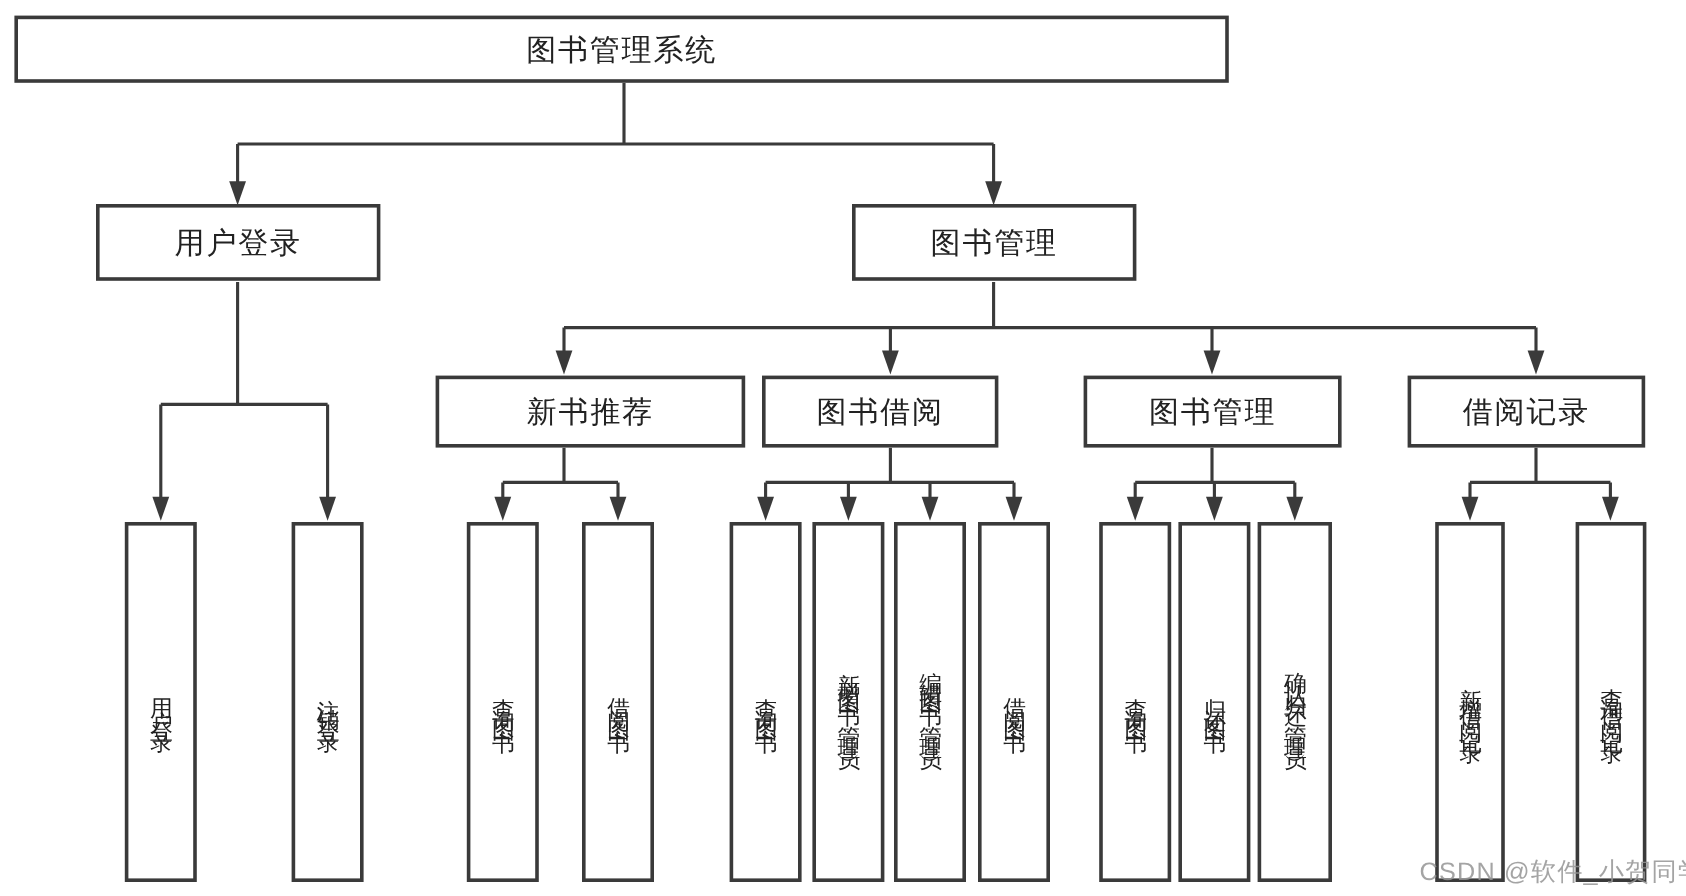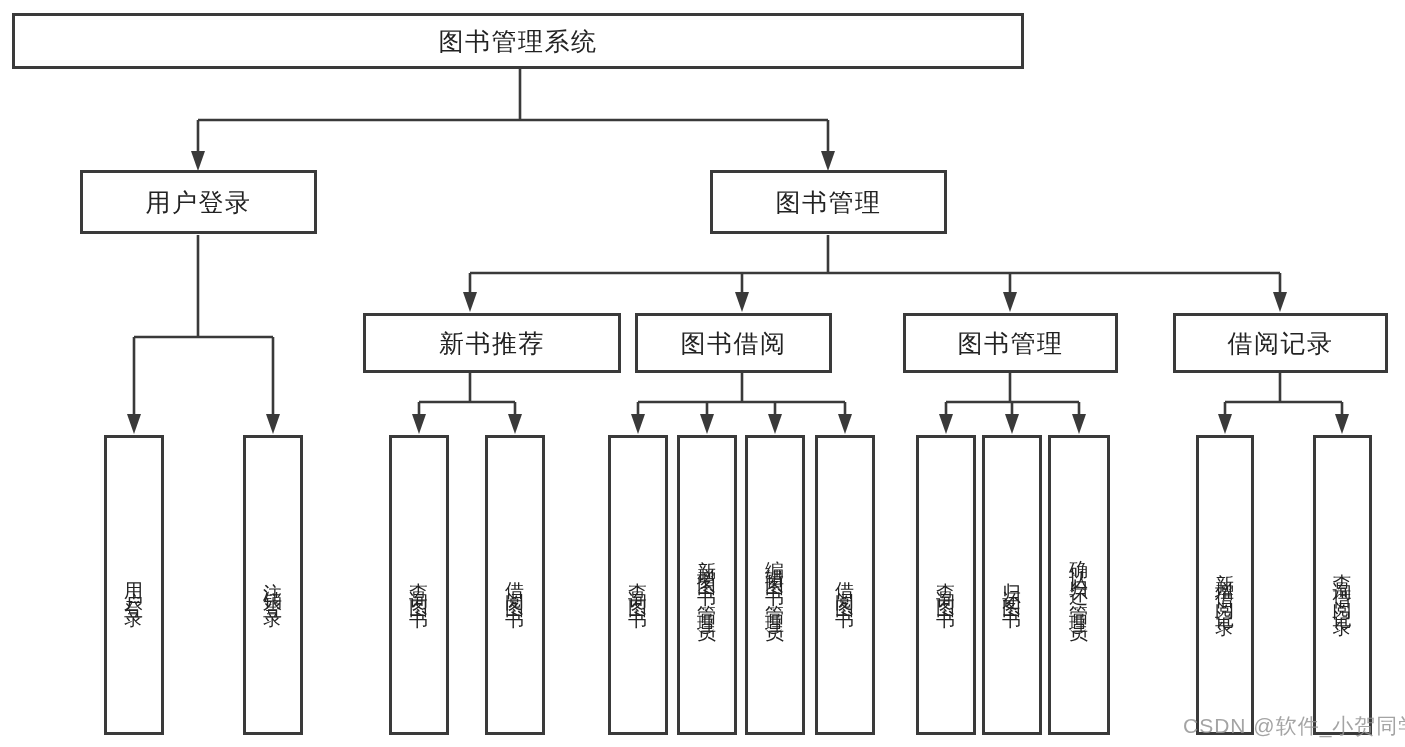--- a/index.html
+++ b/index.html
@@ -135,21 +135,21 @@
 
   <div class="box hbox" style="left:363px;top:313px;width:258px;height:60px">
     <span>新书推荐</span>
   </div>
   <div class="box hbox" style="left:635px;top:313px;width:197px;height:60px">
     <span>图书借阅</span>
   </div>
   <div class="box hbox" style="left:903px;top:313px;width:215px;height:60px">
     <span>图书管理</span>
   </div>
-  <div class="box hbox" style="left:1173px;top:313px;width:215px;height:60px">
+  <div class="box hbox" style="left:1173px;top:313px;width:198px;height:60px">
     <span>借阅记录</span>
   </div>
 
   <div class="box vbox" style="left:104px">
     <span>用户登录</span>
   </div>
   <div class="box vbox" style="left:243px">
     <span>注销登录</span>
   </div>
 

